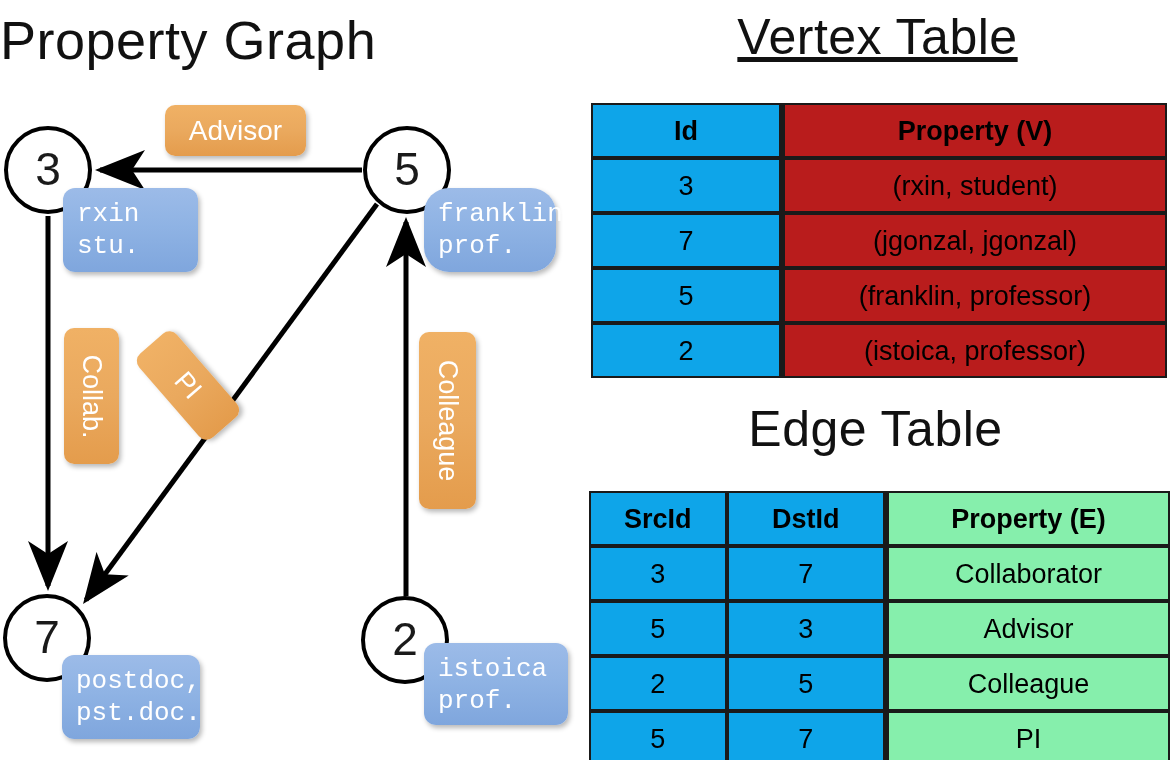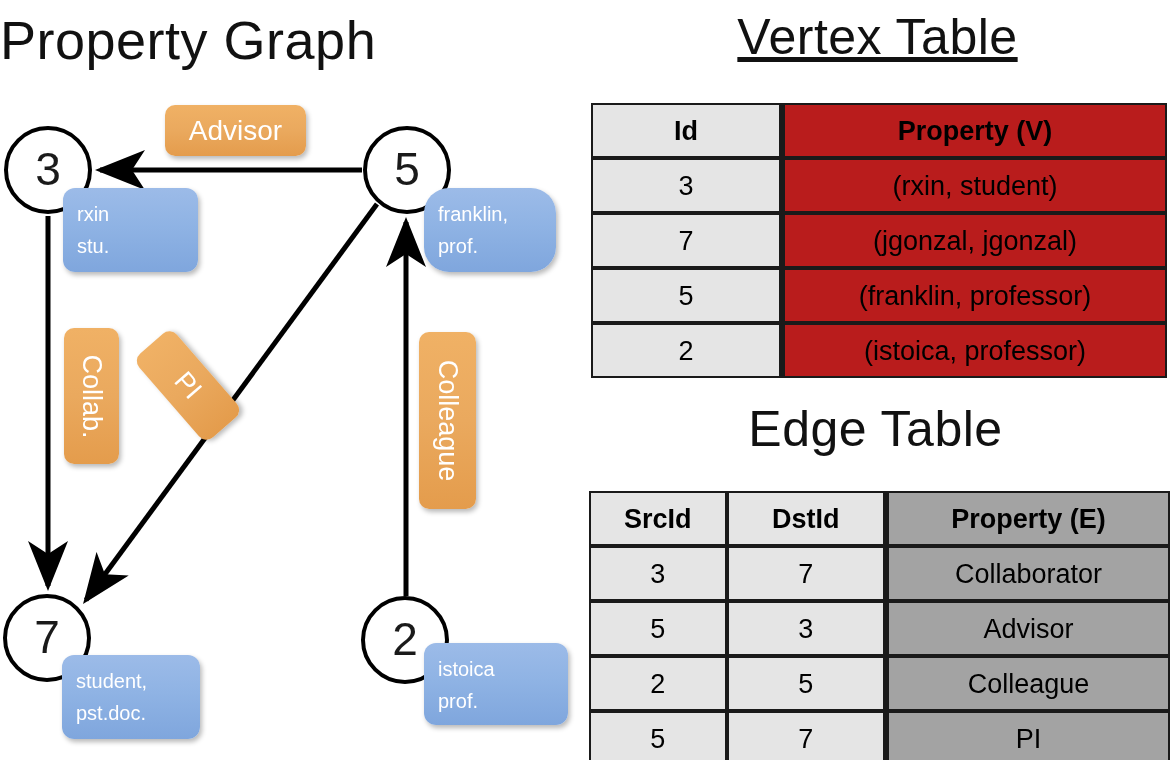--- a/index.html
+++ b/index.html
@@ -79,23 +79,23 @@
     transform: translateY(-1px);
   }
 
   
   .prop-box {
     position: absolute;
     border-radius: 12px;
     background: linear-gradient(180deg, #9cbbe8 0%, #8fb3e4 45%, #7fa6dd 100%);
     box-shadow: 2px 3px 5px rgba(0,0,0,0.28);
     color: #ffffff;
-    font-family: Liberation Sans, sans-serif;
-    font-weight: 300;
-    font-size: 20px;
+    font-family: Liberation Mono, monospace;
+    font-weight: 300;
+    font-size: 26px;
     line-height: 32px;
     padding: 10px 4px 0 14px;
     box-sizing: border-box;
     z-index: 5;
   }
   .prop-box .l1, .prop-box .l2 { display: block; white-space: nowrap; }
 
   
   .edge-label {
     position: absolute;
@@ -121,33 +121,33 @@
     font-family: "Liberation Sans", sans-serif;
     font-weight: 300;
   }
   .tbl td {
     border: 2px solid #1a1a1a;
     text-align: center;
     vertical-align: middle;
     font-size: 27px;
     line-height: 30px;
     padding: 0;
-    background: #e5e5e5;
+    background: #0ea5e9;
     font-weight: 300;
   }
   .tbl td.hdr { font-weight: bold; font-size: 27px; }
 
   #vertex-table { left: 591px; top: 103px; }
   #vertex-table td.c-id   { width: 186px; height: 51px; }
   #vertex-table td.c-prop { width: 380px; height: 51px; background: #b91c1c; border-left-width: 4px; }
 
   #edge-table { left: 589px; top: 491px; }
   #edge-table td.c-src  { width: 134px; height: 51px; }
   #edge-table td.c-dst  { width: 155px; height: 51px; }
-  #edge-table td.c-prop { width: 280px; height: 51px; background: #a3a3a3; border-left-width: 4px; }
+  #edge-table td.c-prop { width: 280px; height: 51px; background: #86efac; border-left-width: 4px; }
 </style>
 </head>
 <body>
 
 <div class="title" id="title-property-graph">Property Graph</div>
 <div class="title" id="title-vertex-table">Vertex Table</div>
 <div class="title" id="title-edge-table">Edge Table</div>
 
 <div id="graph-panel">
 
@@ -182,21 +182,21 @@
 
   <div class="prop-box" style="left:63px; top:188px; width:135px; height:84px;">
     <span class="l1">rxin</span>
     <span class="l2">stu.</span>
   </div>
   <div class="prop-box" style="left:424px; top:188px; width:132px; height:84px;border-radius:25px;">
     <span class="l1">franklin,</span>
     <span class="l2">prof.</span>
   </div>
   <div class="prop-box" style="left:62px; top:655px; width:138px; height:84px;">
-    <span class="l1">student,</span>
+    <span class="l1">postdoc,</span>
     <span class="l2">pst.doc.</span>
   </div>
   <div class="prop-box" style="left:424px; top:643px; width:144px; height:82px;">
     <span class="l1">istoica</span>
     <span class="l2">prof.</span>
   </div>
 
   <div class="edge-label" style="left:165px; top:105px; width:141px; height:51px; font-size:28px;">
     <span>Advisor</span>
   </div>

